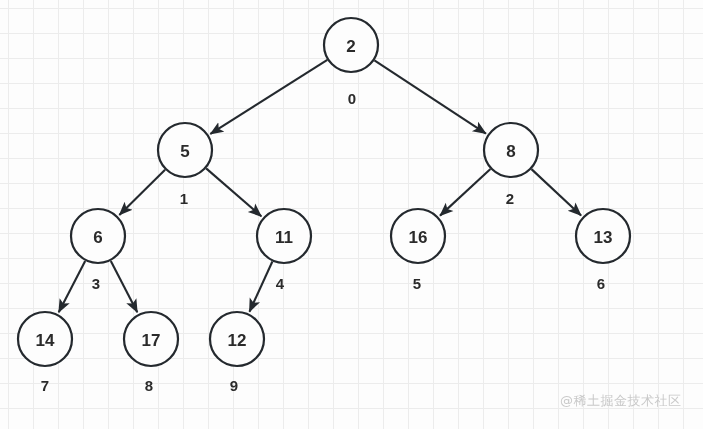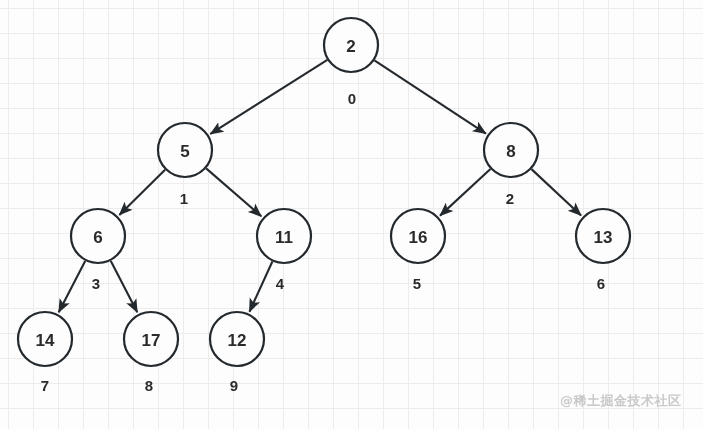--- a/index.html
+++ b/index.html
@@ -132,15 +132,15 @@
         </g>
         <text x="149" y="385" class="node-index">8</text>
         <g>
           <circle cx="237" cy="339" r="27" class="node-circle"></circle>
           <text x="237" y="340" class="node-value">12</text>
         </g>
         <text x="234" y="385" class="node-index">9</text>
       </g>
   </svg>
 
-  <div class="watermark" style="left: 560px; top: 392px; font-weight: bold;">@稀土掘金技术社区</div>
+  <div class="watermark" style="left: 560px; top: 392px;">@稀土掘金技术社区</div>
 
 </div>
 
 </body></html>

